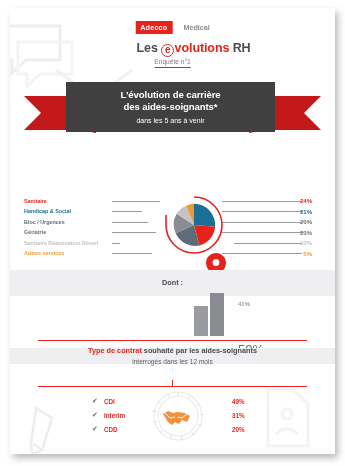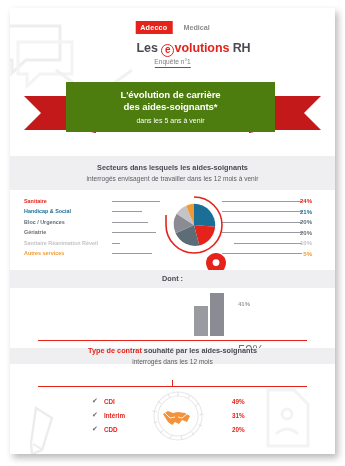--- a/index.html
+++ b/index.html
@@ -125,21 +125,21 @@
     top: 46px;
     width: 26px; height: 11px;
     background: #9e1216;
   }
   #ribbon-fold-l { left: 60px; clip-path: polygon(0 0, 100% 0, 100% 100%, 0 55%); }
   #ribbon-fold-r { right: 60px; clip-path: polygon(0 0, 100% 0, 100% 55%, 0 100%); }
   #ribbon-body {
     position: absolute;
     left: 56px; right: 60px; top: 6px;
     height: 50px;
-    background: #4d7c0f;
+    background: #404040;
     display: flex;
     flex-direction: column;
     align-items: center;
     justify-content: center;
     color: #ffffff;
     text-align: center;
   }
   #ribbon-l1, #ribbon-l2 {
     font-size: 9.6px;
     font-weight: bold;
@@ -162,21 +162,21 @@
     flex-direction: column;
     align-items: center;
     justify-content: center;
     text-align: center;
   }
   .band-l1 { font-size: 7.3px; font-weight: bold; color: #4a4a52; line-height: 10px; }
   .band-l2 { font-size: 6.6px; color: #5c5c64; line-height: 9px; margin-top: 1px; }
   .band-l1 .red { color: #e5231b; }
 
   #band-sectors { top: 148px; height: 34px; }
-  #band-dont    { top: 262px; height: 18px; }
+  #band-dont    { top: 262px; height: 26px; }
   #band-contract{ top: 340px; height: 16px; }
 
   
   #sector-section { position: absolute; left: 0; top: 182px; width: 325px; height: 80px; }
 
   #pie-wrap { position: absolute; left: 153px; top: 4px; width: 62px; height: 62px; }
   #pie-arc { position: absolute; left: 0; top: 0; }
   #pie-svg { position: absolute; left: 8px; top: 8px; }
 
   #legend { position: absolute; left: 14px; top: 6px; width: 300px; }
@@ -284,24 +284,20 @@
     <div id="ribbon-tail-r" class="ribbon-tail"></div>
     <div id="ribbon-fold-l" class="ribbon-fold"></div>
     <div id="ribbon-fold-r" class="ribbon-fold"></div>
     <div id="ribbon-body">
       <div id="ribbon-l1">L'évolution de carrière</div>
       <div id="ribbon-l2">des aides-soignants*</div>
       <div id="ribbon-l3">dans les 5 ans à venir</div>
     </div>
   </div>
 
-  <div id="band-sectors" class="band">
-    <div class="band-l1">Secteurs dans lesquels les aides-soignants</div>
-    <div class="band-l2">interrogés envisagent de travailler dans les 12 mois à venir</div>
-  </div>
 
   <div id="sector-section">
 
     <div id="legend">
       <div class="legend-row">
         <span class="legend-label" style="color: rgb(229, 35, 27);">Sanitaire</span>
         <span class="legend-rule" style="width:48px;"></span>
         <span class="legend-rule" style="width:80px; margin-left:62px;"></span>
         <span class="legend-pct" style="color: rgb(229, 35, 27);">24%</span>
       </div>

